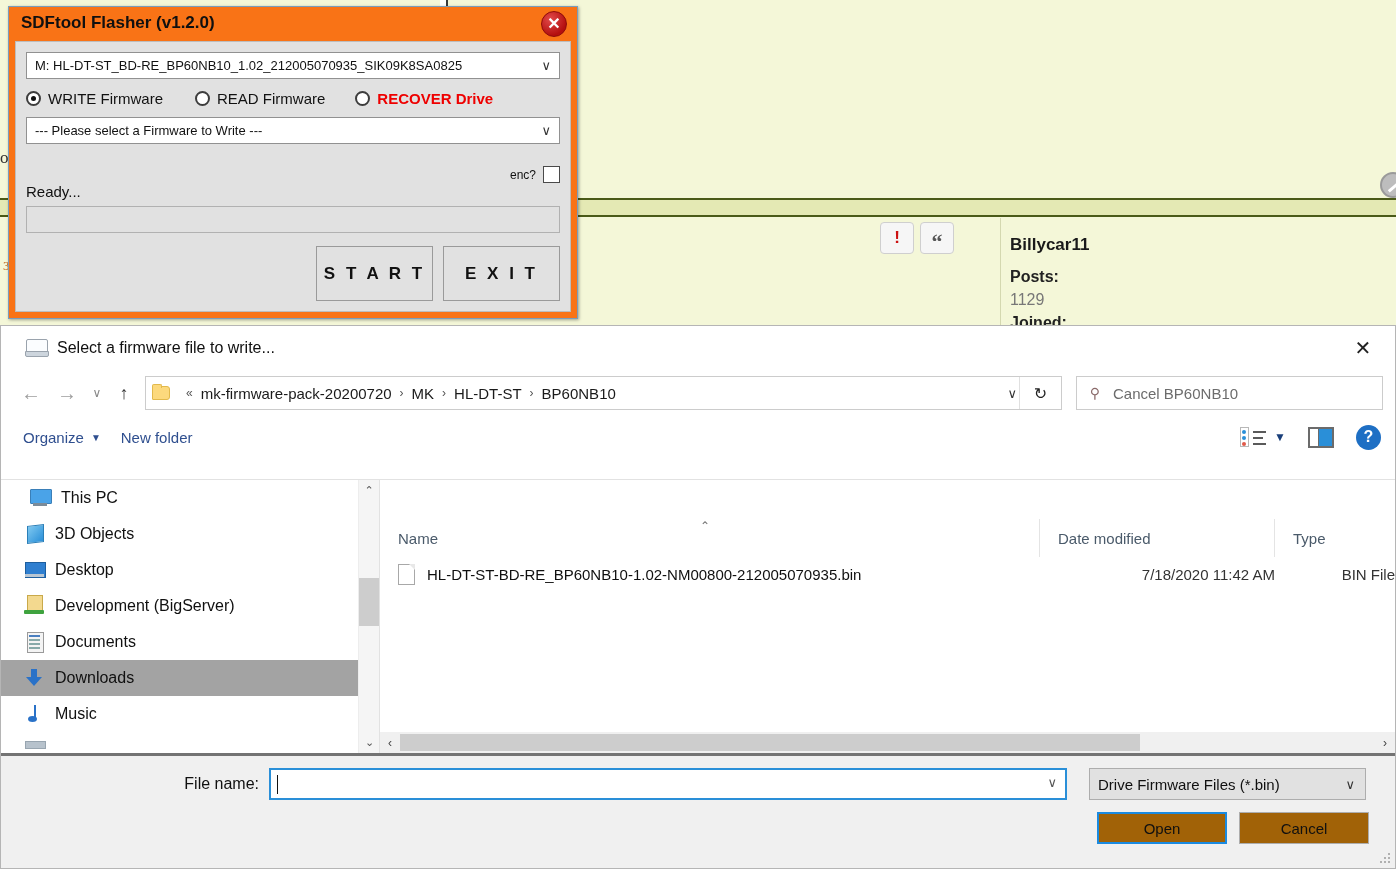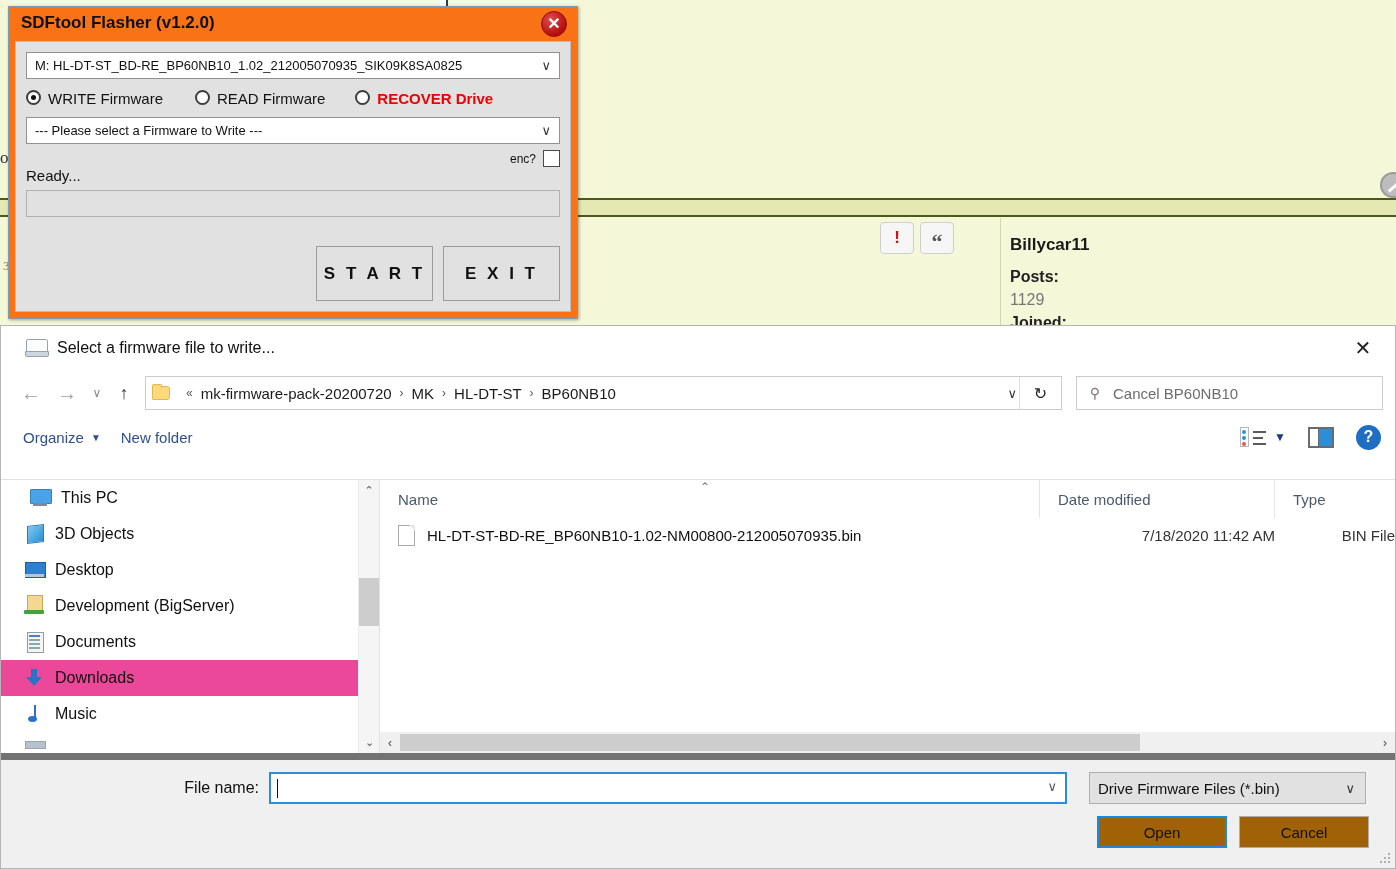--- a/index.html
+++ b/index.html
@@ -108,37 +108,37 @@
     font-family: "Liberation Sans", sans-serif;
     cursor: pointer;
   }
   .sdf-combo .caret {
     position: absolute; right: 8px; top: 5px;
     font-size: 13px; color: #333;
   }
   .sdf-radios {
     display: flex; align-items: center; margin-top: 11px; font-size: 15px;
   }
-  .sdf-radio { display: flex; cursor: pointer; }
+  .sdf-radio { display: flex; align-items: center; cursor: pointer; }
   .rdot {
     width: 15px; height: 15px; border-radius: 50%;
     border: 2px solid #3d3d3d; background: #fff;
     margin-right: 7px; position: relative; flex: none;
   }
   .rdot.on::after {
     content: ""; position: absolute; left: 3px; top: 3px;
     width: 5px; height: 5px; border-radius: 50%; background: #111;
   }
   .sdf-radio .lbl { font-weight: normal; color: #111; }
   .sdf-radio.recover .lbl { color: #ee0000; font-weight: bold; }
   .sp1 { width: 32px; } .sp2 { width: 30px; }
   .sdf-combo2 { margin-top: 10px; }
   .enc-row {
     display: flex; justify-content: flex-end; align-items: center;
-    margin-top: 6px; font-size: 12px; color: #111;
+    margin-top: 22px; font-size: 12px; color: #111;
   }
   .enc-box {
     width: 17px; height: 17px; border: 1px solid #4a4a4a;
     background: #fff; margin-left: 7px; cursor: pointer;
   }
   .sdf-status { margin-top: 0px; font-size: 15px; color: #111; }
   .sdf-progress {
     margin-top: 6px; width: 100%; height: 27px;
     background: #e1e1e1; border: 1px solid #b1b1b1;
   }
@@ -281,21 +281,21 @@
   .fd-sidebar {
     width: 395px; position: relative;
     border-right: 1px solid #e2e2e2; overflow: hidden;
   }
   .tree-item {
     display: flex; align-items: center; height: 36px;
     padding-left: 28px; font-size: 16px; color: #101010; cursor: pointer;
   }
   .tree-item.root { padding-left: 28px; }
   .tree-item.child { padding-left: 22px; }
-  .tree-item.sel { background: #ec4899; }
+  .tree-item.sel { background: #a3a3a3; }
   .ti-ico { width: 24px; margin-right: 8px; flex: none; height: 22px; position: relative; }
   .ti-label { white-space: nowrap; }
 
   
   .ic-pc::before{content:"";position:absolute;left:1px;top:2px;width:20px;height:13px;background:#4aa3e8;border:1px solid #3a7fb8;border-radius:1px;}
   .ic-pc::after{content:"";position:absolute;left:4px;top:16px;width:14px;height:3px;background:#7b8b99;}
   .ic-3d::before{content:"";position:absolute;left:4px;top:2px;width:15px;height:16px;background:linear-gradient(135deg,#7ec8f0,#2a8fd8);border:1px solid #2a7fb8;transform:skewY(-6deg);}
   .ic-desk::before{content:"";position:absolute;left:2px;top:3px;width:19px;height:14px;background:#2f7fd0;border:1px solid #1d5e9e;}
   .ic-desk::after{content:"";position:absolute;left:2px;top:15px;width:19px;height:3px;background:#b9c6d2;}
   .ic-dev::before{content:"";position:absolute;left:4px;top:0px;width:14px;height:14px;background:#f3d98f;border:1px solid #c9a94a;}
@@ -314,21 +314,21 @@
   }
   .sb-up, .sb-down {
     height: 21px; display: flex; align-items: center; justify-content: center;
     font-size: 11px; color: #555; cursor: pointer;
   }
   .sb-down { position: absolute; bottom: 0; width: 21px; }
   .sb-thumb {
     position: absolute; left: 0; top: 98px; width: 21px; height: 48px;
     background: #cdcdcd; cursor: pointer;
   }
-  .fd-files { flex: 1; position: relative; }
+  .fd-files { flex: 1; position: relative; margin-top: 39px; }
   .col-headers {
     display: flex; height: 38px; align-items: center;
     font-size: 15px; color: #4a5a6a; position: relative;
   }
   .col-h {
     padding-left: 18px; height: 38px; display: flex; align-items: center;
     border-right: 1px solid #e4e4e4; cursor: pointer;
   }
   .col-h.name { width: 660px; position: relative; }
   .col-h.date { width: 235px; }
@@ -356,21 +356,21 @@
     background: #f0f0f0; display: flex; align-items: center;
   }
   .hs-left, .hs-right {
     width: 20px; text-align: center; font-size: 12px; color: #444; cursor: pointer;
   }
   .hs-thumb {
     height: 17px; width: 740px; background: #cdcdcd; cursor: pointer;
   }
   .fd-bottom {
     position: absolute; left: 0; right: 0; bottom: 0; height: 115px;
-    background: #f0f0f0; border-top: 7px solid #737373;
+    background: #f0f0f0; border-top: 3px solid #737373;
   }
   .fn-row {
     position: absolute; left: 0; top: 12px; width: 100%;
     display: flex; align-items: center;
   }
   .fn-label {
     width: 268px; text-align: right; padding-right: 10px;
     font-size: 16px; color: #101010;
   }
   .fn-input {

